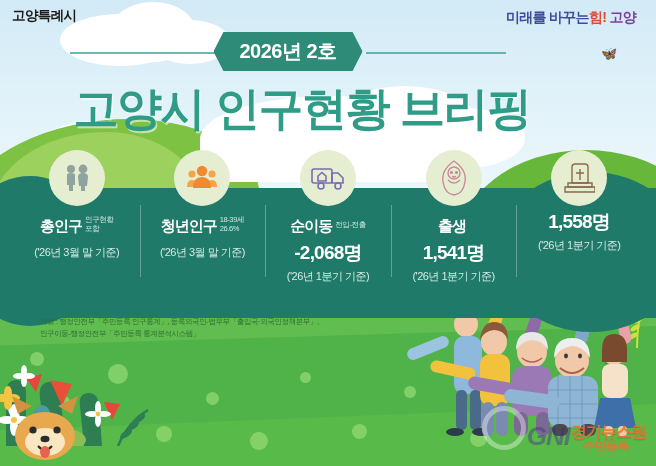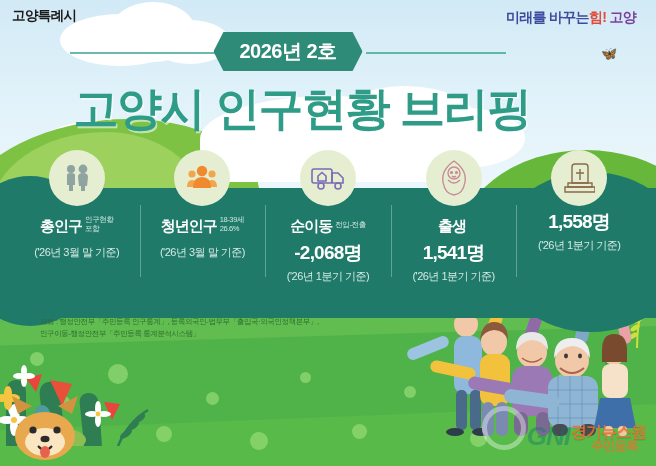--- a/index.html
+++ b/index.html
@@ -155,34 +155,34 @@
   .flora { position:absolute; }
 
   
   .people { position:absolute; right:6px; bottom:30px; width:250px; height:130px; }
 
   
   .dog { position:absolute; left:6px; bottom:6px; width:78px; height:70px; }
 
   
   .wm {
-    position:absolute; right:10px; bottom:12px; text-align:center;
+    position:absolute; right:10px; bottom:12px; text-align:left;
     line-height:1.1; pointer-events:none;
   }
   .wm .w1 {
     font-size:16px; font-weight:bold; color:#e8732e; opacity:.88;
     letter-spacing:-1px; text-shadow:0 1px 1px rgba(0,0,0,.18);
   }
   .wm .w2 {
     font-size:12.5px; font-weight:bold; color:#e8732e; opacity:.78;
     letter-spacing:-1px; margin-left:12px;
   }
   .wm-gni {
     position:absolute; right:86px; bottom:14px;
-    font-size:26px; font-weight:bold; color:#0f766e; opacity:.4;
+    font-size:26px; font-weight:bold; color:#4c1d95; opacity:.4;
     letter-spacing:-1px; font-style:italic;margin-left:24px;
   }
   .wm-ring {
     position:absolute; right:130px; bottom:16px;
     width:44px; height:44px; border:5px solid rgba(255,255,255,.38);
     border-radius:50%;
   }
 </style>
 </head>
 <body>

